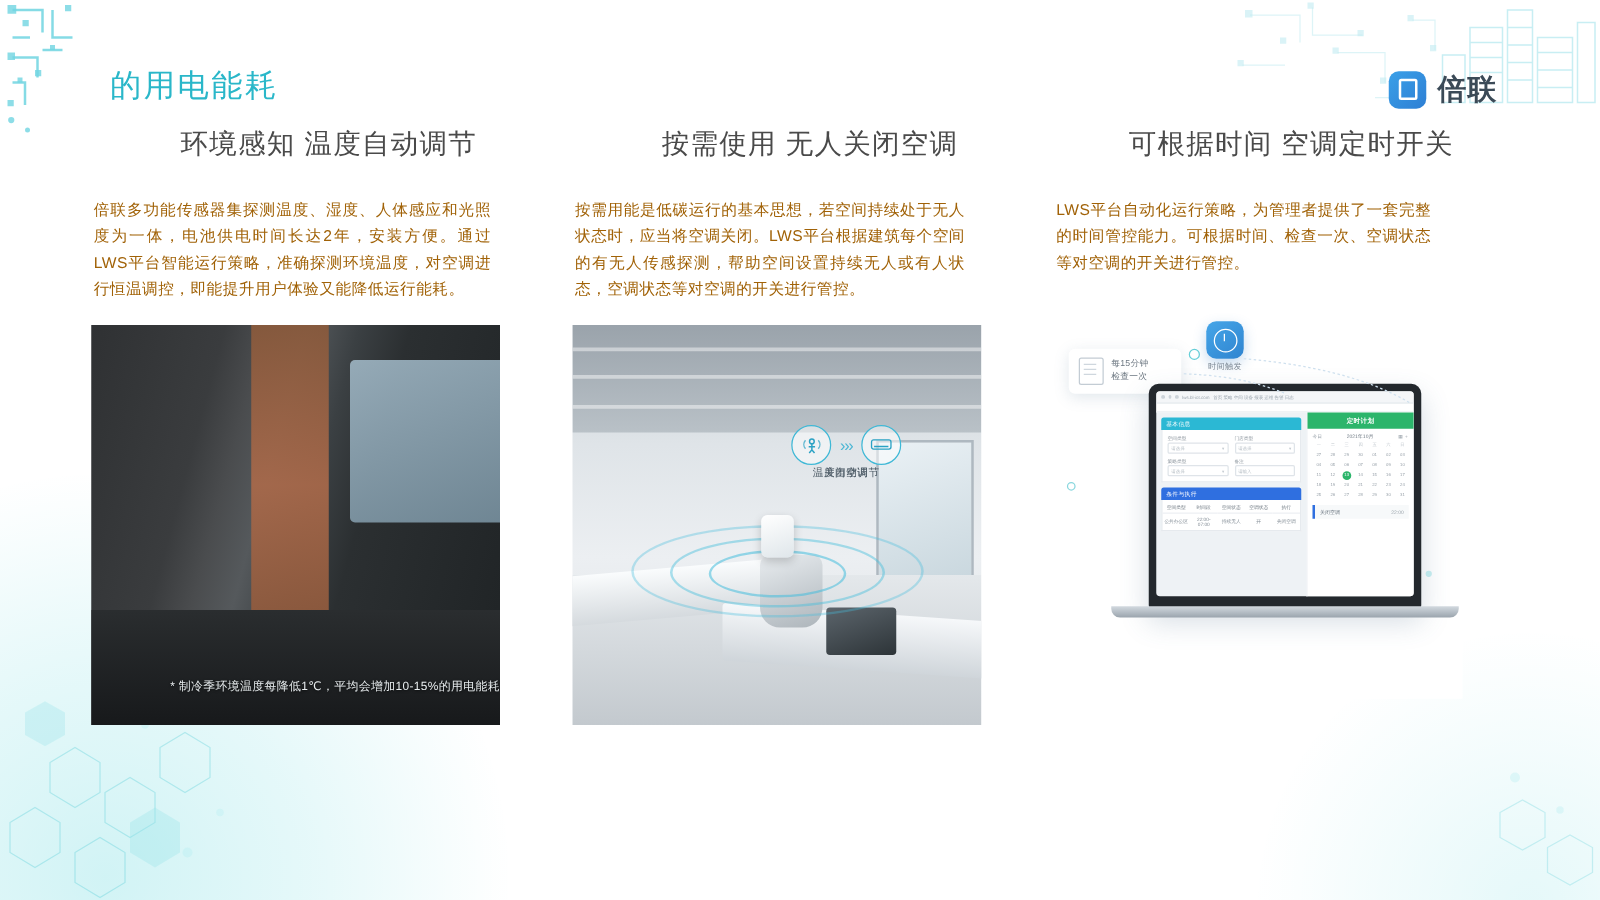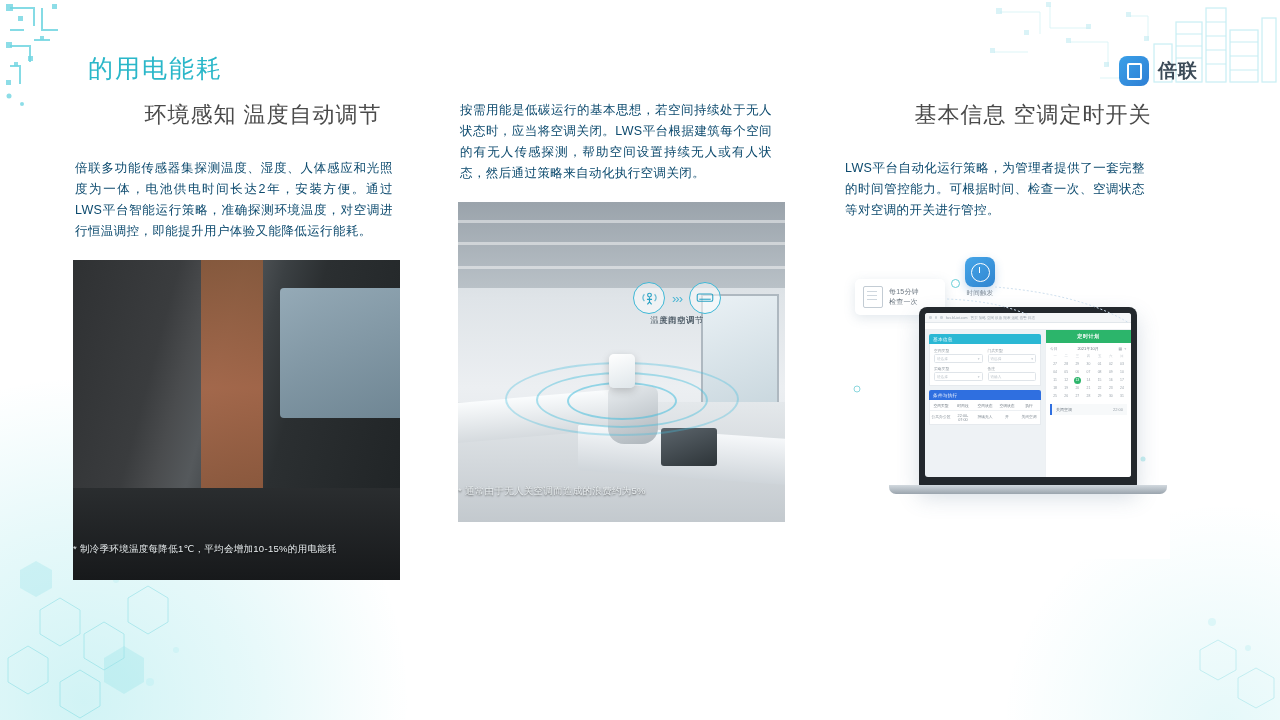--- a/index.html
+++ b/index.html
@@ -31,46 +31,46 @@
   }
   .brand{
     position:absolute;right:82px;top:56px;display:flex;align-items:center;gap:9px;
   }
   .brand-mark{
     width:30px;height:30px;border-radius:8px;
     background:linear-gradient(135deg,#3aa0e8,#2e7fd4);
     display:flex;align-items:center;justify-content:center;
   }
   .brand-mark i{display:block;width:11px;height:13px;border:2px solid #fff;border-radius:2px;}
-  .brand-name{font-size:19px;color:#3b4a57;font-weight:bold;letter-spacing:1px;}
+  .brand-name{font-size:23px;color:#3b4a57;font-weight:bold;letter-spacing:1px;}
 
   
   .cols{position:absolute;left:0;top:100px;width:1280px;display:flex;}
   .col{width:380px;}
   .col.c1{margin-left:73px;}
   .col.c2{margin-left:5px;}
   .col.c3{margin-left:5px;}
 
   .col-title{
     text-align:center;font-size:22px;color:#4a4a4a;letter-spacing:1px;
     margin:0 0 28px 0;font-weight:400;white-space:nowrap;
   }
   .col-body{
-    font-size:12.5px;line-height:21px;color:#0c4a6e;letter-spacing:.4px;
+    font-size:12.5px;line-height:21px;color:#a16207;letter-spacing:.4px;
     text-align:justify;margin:0 0 0 2px;width:318px;
   }
   .col.c2 .col-body{width:312px;}
   .col.c3 .col-body{width:300px;}
 
   .shot{
     margin-top:18px;width:327px;height:320px;position:relative;overflow:hidden;
   }
 
   .shot-caption{
-    position:absolute;left:0;right:0;bottom:24px;text-align:left;
+    position:absolute;left:0;right:0;bottom:24px;text-align:right;
     font-size:9.5px;color:#e9eef0;letter-spacing:.3px;
     text-shadow:0 1px 2px rgba(0,0,0,.6);
   }
   .shot-caption.dark{color:#7d8a92;text-shadow:none;}
 
   
   .p1{
     background:
       linear-gradient(105deg,#2f3133 0%,#3a3c3e 26%,#4a4c4e 34%,#55595c 42%,#3b4043 52%,#2b2f31 62%,#1f2325 100%);
   }
@@ -359,21 +359,22 @@
         
         
         
       </div>
 
       <div class="shot-caption">* 制冷季环境温度每降低1℃，平均会增加10-15%的用电能耗</div>
     </div>
   </div>
 
   <div class="col c2">
-    <p class="col-body">按需用能是低碳运行的基本思想，若空间持续处于无人状态时，应当将空调关闭。LWS平台根据建筑每个空间的有无人传感探测，帮助空间设置持续无人或有人状态，然后通过策略来自动化执行空调关闭。</p>
+    <h2 class="col-title">按需使用 无人关闭空调</h2>
+    <p class="col-body">按需用能是低碳运行的基本思想，若空间持续处于无人状态时，应当将空调关闭。LWS平台根据建筑每个空间的有无人传感探测，帮助空间设置持续无人或有人状态，空调状态等对空调的开关进行管控。</p>
 
     <div class="shot p2">
       <div class="ceiling">
         <div class="ceil-beam" style="top:18px"></div>
         <div class="ceil-beam" style="top:40px"></div>
         <div class="ceil-beam" style="top:64px"></div>
       </div>
       <div class="window"></div>
       <div class="floor"></div>
       <div class="deskA"></div>
@@ -399,26 +400,25 @@
         <span class="flow-wave">›››</span>
         <div class="flow-ic">
           <svg width="18" height="12" viewBox="0 0 22 14" fill="none" stroke="#2ba2c4" stroke-width="1.3">
             <rect x="1.5" y="2" width="19" height="9" rx="2"></rect>
               <path d="M4 8.5 H18"></path>
           </svg>
           <span class="flow-lbl">关闭空调</span>
         </div>
       </div>
 
-      <div class="shot-caption">* 通常由于无人关空调而造成的浪费约为5%</div>
     </div>
   </div>
 
   <div class="col c3">
-    <h2 class="col-title">基本信息 空调定时开关</h2>
+    <h2 class="col-title">可根据时间 空调定时开关</h2>
     <p class="col-body">LWS平台自动化运行策略，为管理者提供了一套完整的时间管控能力。可根据时间、检查一次、空调状态等对空调的开关进行管控。</p>
 
     <div class="shot p3">
 
       <div class="note-card">
         <div class="nc-ic"></div>
         <div class="nc-txt">
           <div>每15分钟</div>
           <div>检查一次</div>
         </div>

